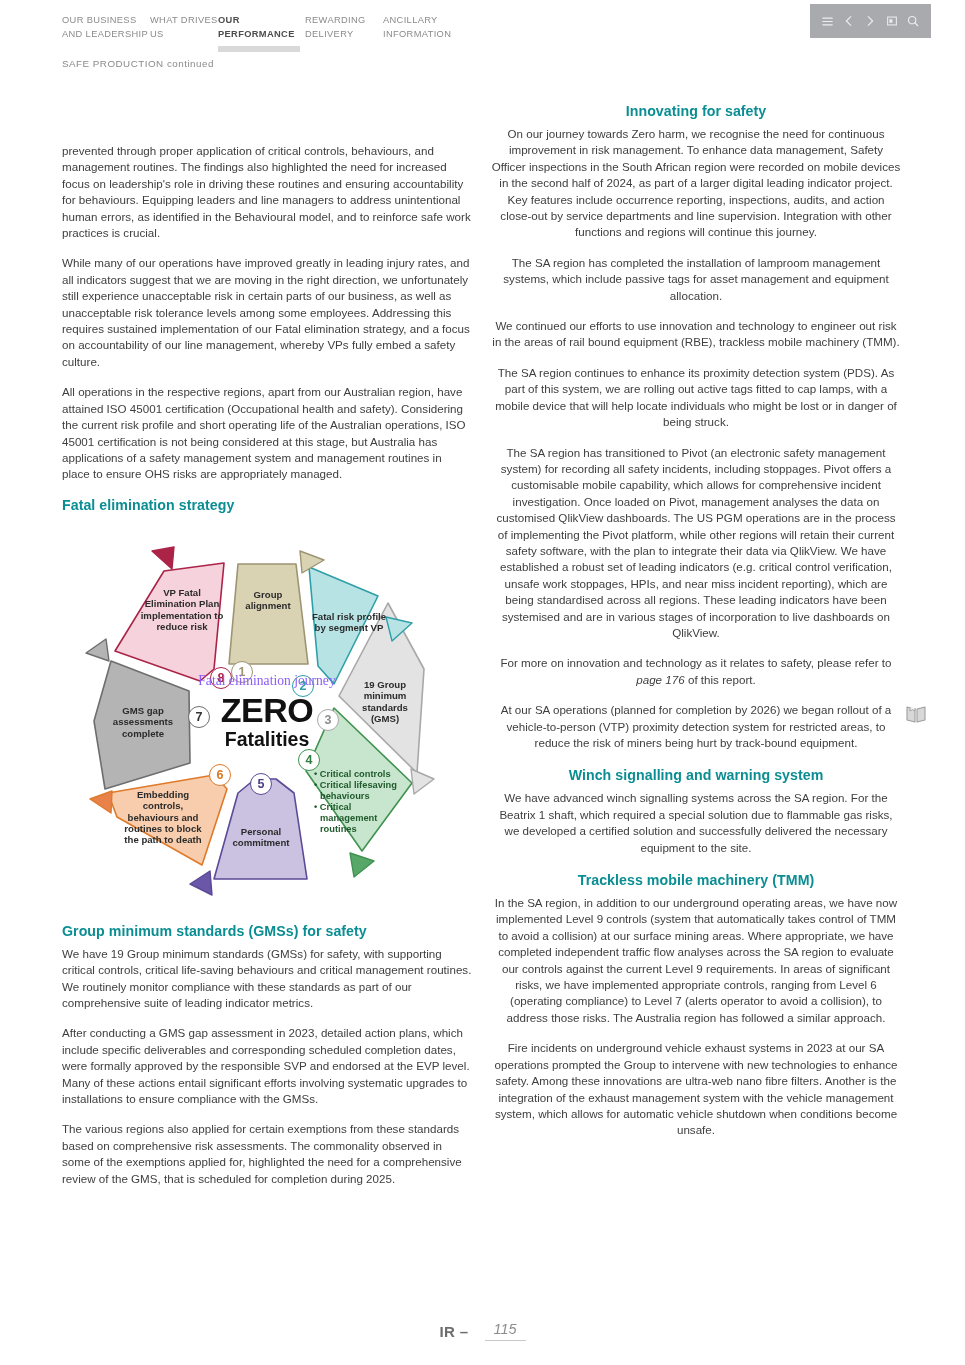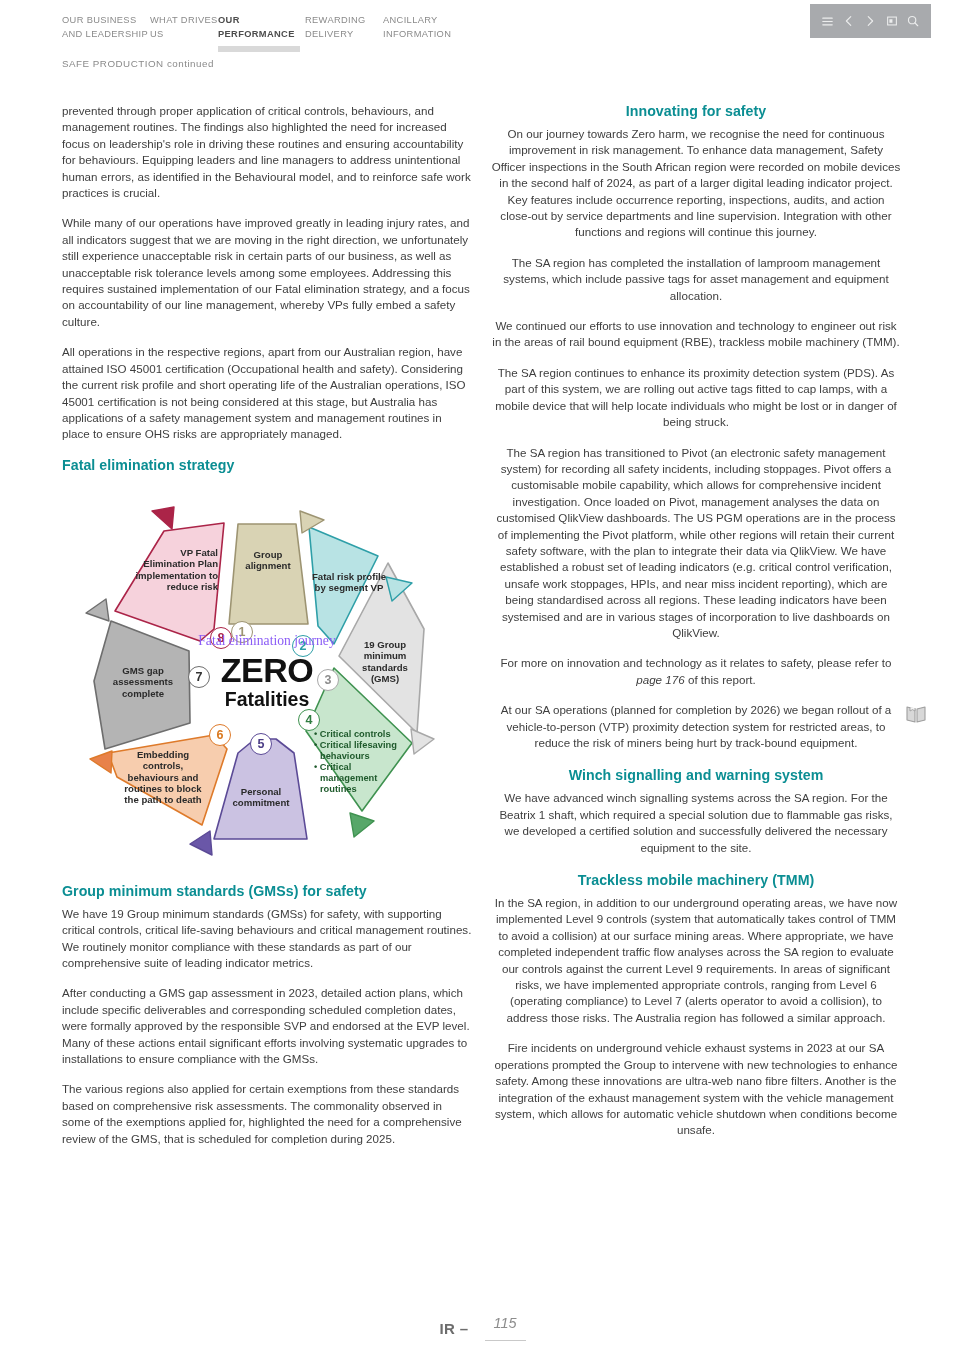--- a/index.html
+++ b/index.html
@@ -75,21 +75,21 @@
     color: #8a8a8a;
   }
   #section-label .sl-caps { text-transform: uppercase; }
 
   
   .col {
     position: absolute;
     top: 103px;
     width: 410px;
   }
-  #col-left  { left: 62px; }
+  #col-left  { left: 62px; margin-top: 40px; }
   #col-right { left: 491px; text-align: center; }
 
   p.body {
     font-size: 11.6px;
     line-height: 16.4px;
     margin: 0 0 14px 0;
     color: #3e3e3e;
     letter-spacing: 0.01px;
   }
   p.body em { font-style: italic; }
@@ -181,21 +181,21 @@
     gap: 16px;
   }
   #footer-ir {
     font-size: 15px; font-weight: bold; color: #6d6d6d; letter-spacing: 0.4px;
   }
   #footer-page {
     font-size: 14.5px;
     color: #8d8d8d;
     font-style: italic;
     border-bottom: 1.6px solid #c9c9c9;
-    padding: 0 9px 9px 9px;
+    padding: 0 9px 3px 9px;
   }
 </style>
 </head>
 <body>
 
 <div id="reader-toolbar">
   <span class="tb-icon">
     <svg viewBox="0 0 16 16" width="15" height="15">
         <g stroke="currentColor" stroke-width="1.3" stroke-linecap="round">
       <line x1="3" y1="4.5" x2="13" y2="4.5"></line>
@@ -314,21 +314,21 @@
     </div>
 
     <div class="seg-label" style="left:56px; top:268px; width:90px;">
       <span>Embedding controls, behaviours and routines to block the path to death</span>
     </div>
 
     <div class="seg-label" style="left:38px; top:184px; width:86px;">
       <span>GMS gap assessments complete</span>
     </div>
 
-    <div class="seg-label" style="left:64px; top:66px; width:92px;text-align:right;">
+    <div class="seg-label" style="left:74px; top:66px; width:92px;">
       <span>VP Fatal Elimination Plan implementation to reduce risk</span>
     </div>
 
     <div class="seg-num" style="left:169px; top:140px; border:1.6px solid #9d9472; color:#9d9472;">1</div>
     <div class="seg-num" style="left:230px; top:154px; border:1.6px solid #2e9fa8; color:#2e9fa8;">2</div>
     <div class="seg-num" style="left:255px; top:188px; border:1.6px solid #a8a8a8; color:#8d8d8d;">3</div>
     <div class="seg-num" style="left:236px; top:228px; border:1.6px solid #3f9250; color:#2f7d41;">4</div>
     <div class="seg-num" style="left:188px; top:252px; border:1.6px solid #5b4a96; color:#4b3d86;">5</div>
     <div class="seg-num" style="left:147px; top:243px; border:1.6px solid #de7a2a; color:#d9781f;">6</div>
     <div class="seg-num" style="left:126px; top:185px; border:1.6px solid #6e6e6e; color:#333333;">7</div>

